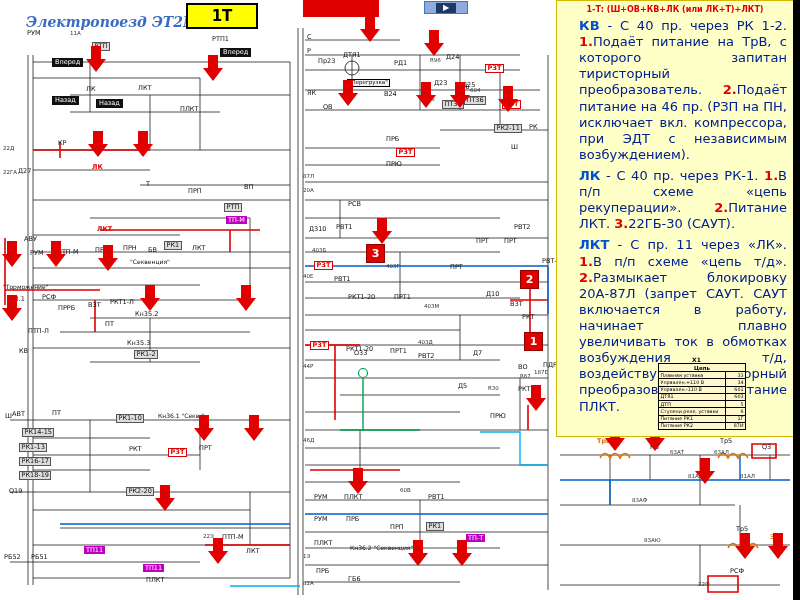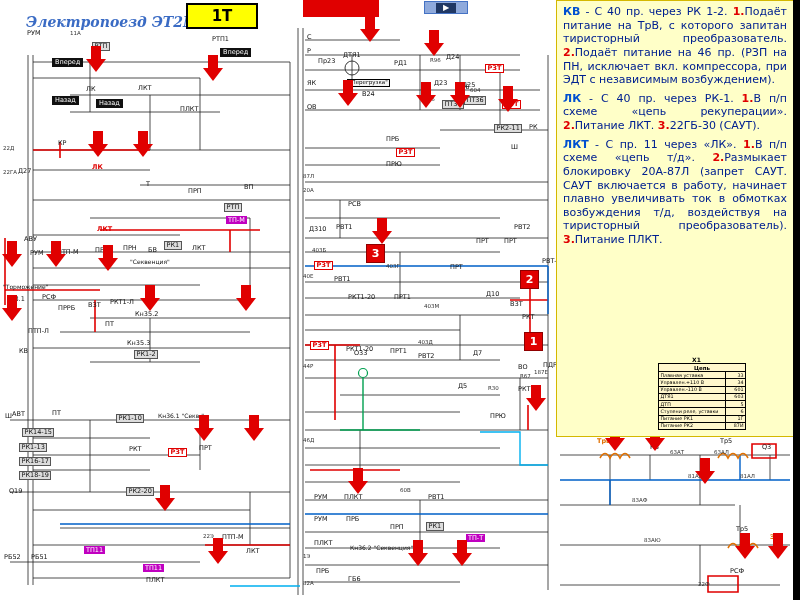--- a/index.html
+++ b/index.html
@@ -21,21 +21,21 @@
   .arrow .stem{position:absolute;left:5px;top:0;width:10px;height:13px;background:#E00000;}
   .arrow .head{position:absolute;left:0;top:13px;width:0;height:0;border-left:10px solid transparent;border-right:10px solid transparent;border-top:13px solid #E00000;}
   .marker{position:absolute;width:17px;height:17px;background:#E00000;border:1px solid #8F0000;color:#fff;font-weight:bold;font-size:11px;display:flex;align-items:center;justify-content:center;}
   .title{position:absolute;left:26px;top:14px;font-family:"DejaVu Serif",serif;font-style:italic;font-weight:bold;color:#3A6BC4;font-size:14px;}
   .tlabel{position:absolute;left:186px;top:3px;width:72px;height:26px;background:#FFFF00;border:2px solid #000;display:flex;align-items:center;justify-content:center;font-weight:bold;font-size:15px;color:#000;box-sizing:border-box;}
   .redbox{position:absolute;left:303px;top:0;width:76px;height:17px;background:#E00000;}
   .widget{position:absolute;left:424px;top:1px;width:44px;height:13px;background:#8FAADC;border:1px solid #4472C4;display:flex;align-items:center;justify-content:center;box-sizing:border-box;}
   .widget .wsq{background:#203864;color:#fff;font-size:8px;line-height:1;padding:1px 7px;}
   .panel{position:absolute;left:556px;top:0;width:238px;height:437px;background:#FFFFC8;border:1px solid #D4B800;padding:4px 6px 2px 6px;box-sizing:border-box;}
   .panel h4{margin:0 0 4px 0;color:#E00000;font-size:8px;text-align:center;font-weight:bold;}
-  .panel p{margin:0 0 5px 0;font-size:11px;line-height:1.24;text-align:justify;color:#002090;}
+  .panel p{margin:0 0 5px 16px;font-size:13px;line-height:1.24;text-align:justify;color:#002090;}
   .panel .term{font-weight:bold;}
   .panel .num{color:#E00000;font-weight:bold;}
   .x1{position:absolute;left:658px;top:356px;width:88px;}
   .x1 .x1head{font-size:6px;font-weight:bold;color:#000;margin-left:34px;}
   .x1 table{border-collapse:collapse;background:#FFF7CC;width:100%;}
   .x1 td{border:1px solid #000;padding:0.5px 1.5px;font-size:4.8px;line-height:1.1;color:#000;}
   .x1 td.hdr{text-align:center;font-weight:bold;font-size:5.5px;}
   .x1 td.wn{text-align:right;width:16px;}
   .blackbar{position:absolute;right:0;top:0;width:7px;height:600px;background:#000;}
 </style>
@@ -123,23 +123,23 @@
       <div class="lbl" style="left: 146px; top: 577px;">ПЛКТ</div>
       <div class="lbl" style="left: 307px; top: 34px;">С</div>
       <div class="lbl" style="left: 307px; top: 48px;">Р</div>
       <div class="lbl" style="left: 318px; top: 58px;">Пр23</div>
       <div class="lbl" style="left: 343px; top: 52px;">ДТЯ1</div>
       <div class="lbl" style="left: 394px; top: 60px;">РД1</div>
       <div class="lbl w" style="left: 430px; top: 58px;">R96</div>
       <div class="lbl" style="left: 446px; top: 54px;">Д24</div>
       <div class="lbl" style="left: 462px; top: 64px; margin-top: 18px;">Д25</div>
       <div class="lbl boxq" style="left: 347px; top: 79px;">"Перегрузка"</div>
-      <div class="lbl" style="left: 362px; top: 91px; text-align: right;">В24</div>
-      <div class="lbl" style="left: 307px; top: 80px;">ЯК</div>
-      <div class="lbl" style="left: 307px; top: 104px; text-align: right;">ОВ</div>
+      <div class="lbl" style="left: 384px; top: 91px; text-align: right;">В24</div>
+      <div class="lbl" style="left: 307px; top: 90px;">ЯК</div>
+      <div class="lbl" style="left: 323px; top: 104px; text-align: right;">ОВ</div>
       <div class="lbl" style="left: 434px; top: 80px;">Д23</div>
       <div class="lbl" style="left: 456px; top: 84px;">Д26</div>
       <div class="lbl w" style="left: 470px; top: 88px;">604</div>
       <div class="lbl rb" style="left: 485px; top: 64px;">РЗТ</div>
       <div class="lbl w" style="left: 424px; top: 97px;">R66</div>
       <div class="lbl gray" style="left: 442px; top: 100px;">ПТ35</div>
       <div class="lbl gray" style="left: 464px; top: 96px;">ПТ36</div>
       <div class="lbl rb" style="left: 502px; top: 100px;">РЗТ</div>
       <div class="lbl gray" style="left: 494px; top: 124px;">РК2-11</div>
       <div class="lbl" style="left: 529px; top: 124px;">РК</div>
@@ -342,20 +342,21 @@
     </div>
 
   <div class="title">Электропоезд ЭТ2М.</div>
   <div class="tlabel">1Т</div>
   <div class="redbox"></div>
   <div class="widget">
     <span class="wsq">▶</span>
   </div>
 
   <div class="panel">
+    <h4>1-Т: (Ш+ОВ+КВ+ЛК (или ЛК+Т)+ЛКТ)</h4>
     <div id="annotation-body">
         <p><span class="term" style="color:#0050D0">КВ</span> - С 40 пр. через РК 1-2. <span class="num">1.</span>Подаёт питание на ТрВ, с которого запитан тиристорный преобразователь. <span class="num">2.</span>Подаёт питание на 46 пр. (РЗП на ПН, исключает вкл. компрессора, при ЭДТ с независимым возбуждением).</p>
         <p><span class="term" style="color:#0050D0">ЛК</span> - С 40 пр. через РК-1. <span class="num">1.</span>В п/п схеме «цепь рекуперации». <span class="num">2.</span>Питание ЛКТ. <span class="num">3.</span>22ГБ-30 (САУТ).</p>
         <p><span class="term" style="color:#0050D0">ЛКТ</span> - С пр. 11 через «ЛК». <span class="num">1.</span>В п/п схеме «цепь т/д». <span class="num">2.</span>Размыкает блокировку 20А-87Л (запрет САУТ. САУТ включается в работу, начинает плавно увеличивать ток в обмотках возбуждения т/д, воздействуя на тиристорный преобразователь). <span class="num">3.</span>Питание ПЛКТ.</p>
       </div>
   </div>
 
   <div class="x1">
     <div class="x1head">Х1</div>
     <table>

